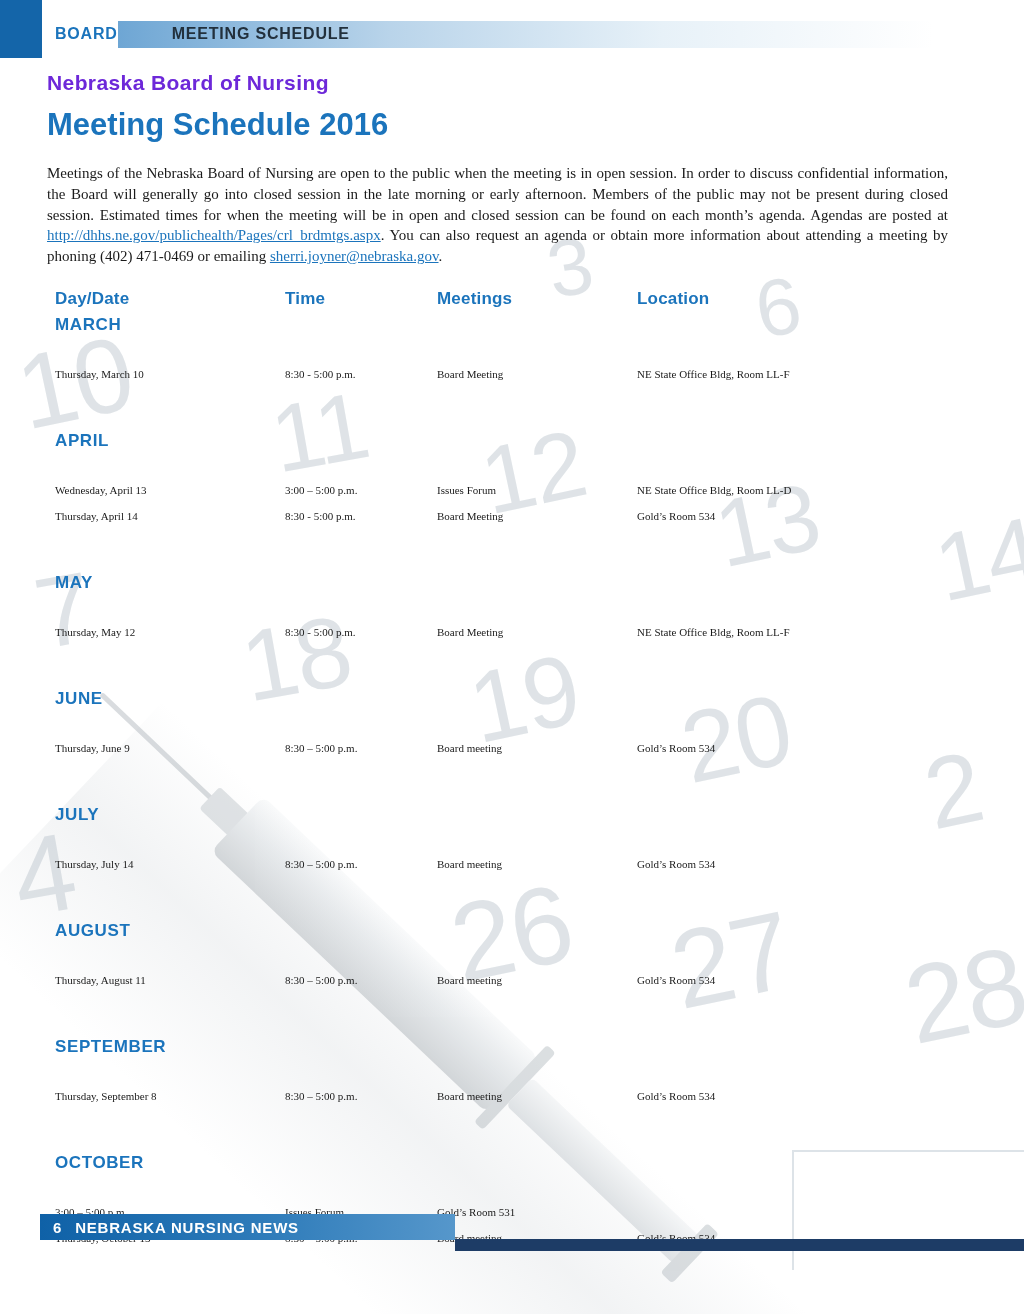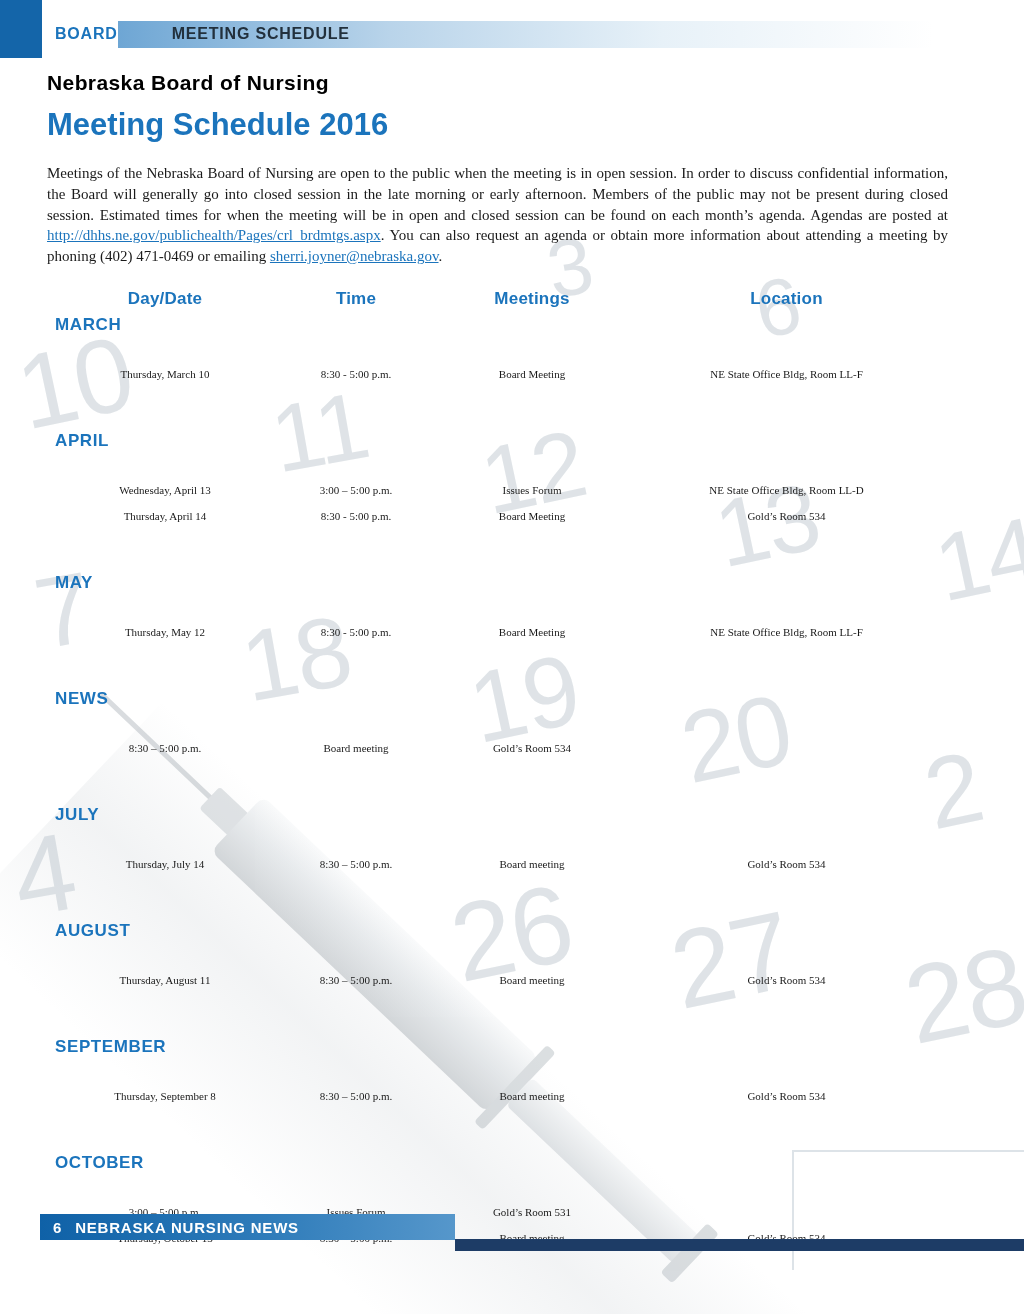--- a/index.html
+++ b/index.html
@@ -78,21 +78,21 @@
   .banner-text .rest { color: #22303c; padding-left: 48px; }
 
   
   .main {
     position: relative;
     padding: 70px 78px 0 47px;
   }
   .org-title {
     font-family: "Liberation Sans", sans-serif;
     font-weight: bold; font-size: 21px; line-height: 25px;
-    color: #000000; letter-spacing: 0.4px;
+    color: #6d28d9; letter-spacing: 0.4px;
   }
   .doc-title {
     margin-top: 12px;
     font-family: "Liberation Sans", sans-serif;
     font-weight: bold; font-size: 31px; line-height: 36px;
     color: #1b74bc;
   }
   .intro {
     margin-top: 20px;
     width: 901px; height: 106px;
@@ -104,21 +104,20 @@
     color: #1b74bc;
     text-decoration: underline;
     cursor: pointer;
   }
 
   
   .schedule { margin-top: 20px; padding-left: 8px; }
   .sched-header, .sched-row {
     display: grid;
     grid-template-columns: 230px 152px 200px 1fr;
-    text-align: center;
   }
   .sched-header {
     font-family: "Liberation Sans", sans-serif;
     font-weight: bold; font-size: 17px; line-height: 20px;
     color: #1b74bc; letter-spacing: 0.2px;
   }
   .section { margin-top: 44px; }
   .section:first-child { margin-top: 6px; }
   .month {
     font-family: "Liberation Sans", sans-serif;
@@ -233,22 +232,23 @@
             <div class="section">
               <div class="month">MAY</div>
               <div class="sched-row">
                 <div class="cell">Thursday, May 12</div>
                 <div class="cell">8:30 - 5:00 p.m.</div>
                 <div class="cell">Board Meeting</div>
                 <div class="cell">NE State Office Bldg, Room LL-F</div>
               </div>
             </div>
             <div class="section">
-              <div class="month">NEWS</div>
-              <div class="sched-row">
+              <div class="month">JUNE</div>
+              <div class="sched-row">
+                <div class="cell">Thursday, June 9</div>
                 <div class="cell">8:30 – 5:00 p.m.</div>
                 <div class="cell">Board meeting</div>
                 <div class="cell">Gold’s Room 534</div>
               </div>
             </div>
             <div class="section">
               <div class="month">JULY</div>
               <div class="sched-row">
                 <div class="cell">Thursday, July 14</div>
                 <div class="cell">8:30 – 5:00 p.m.</div>

